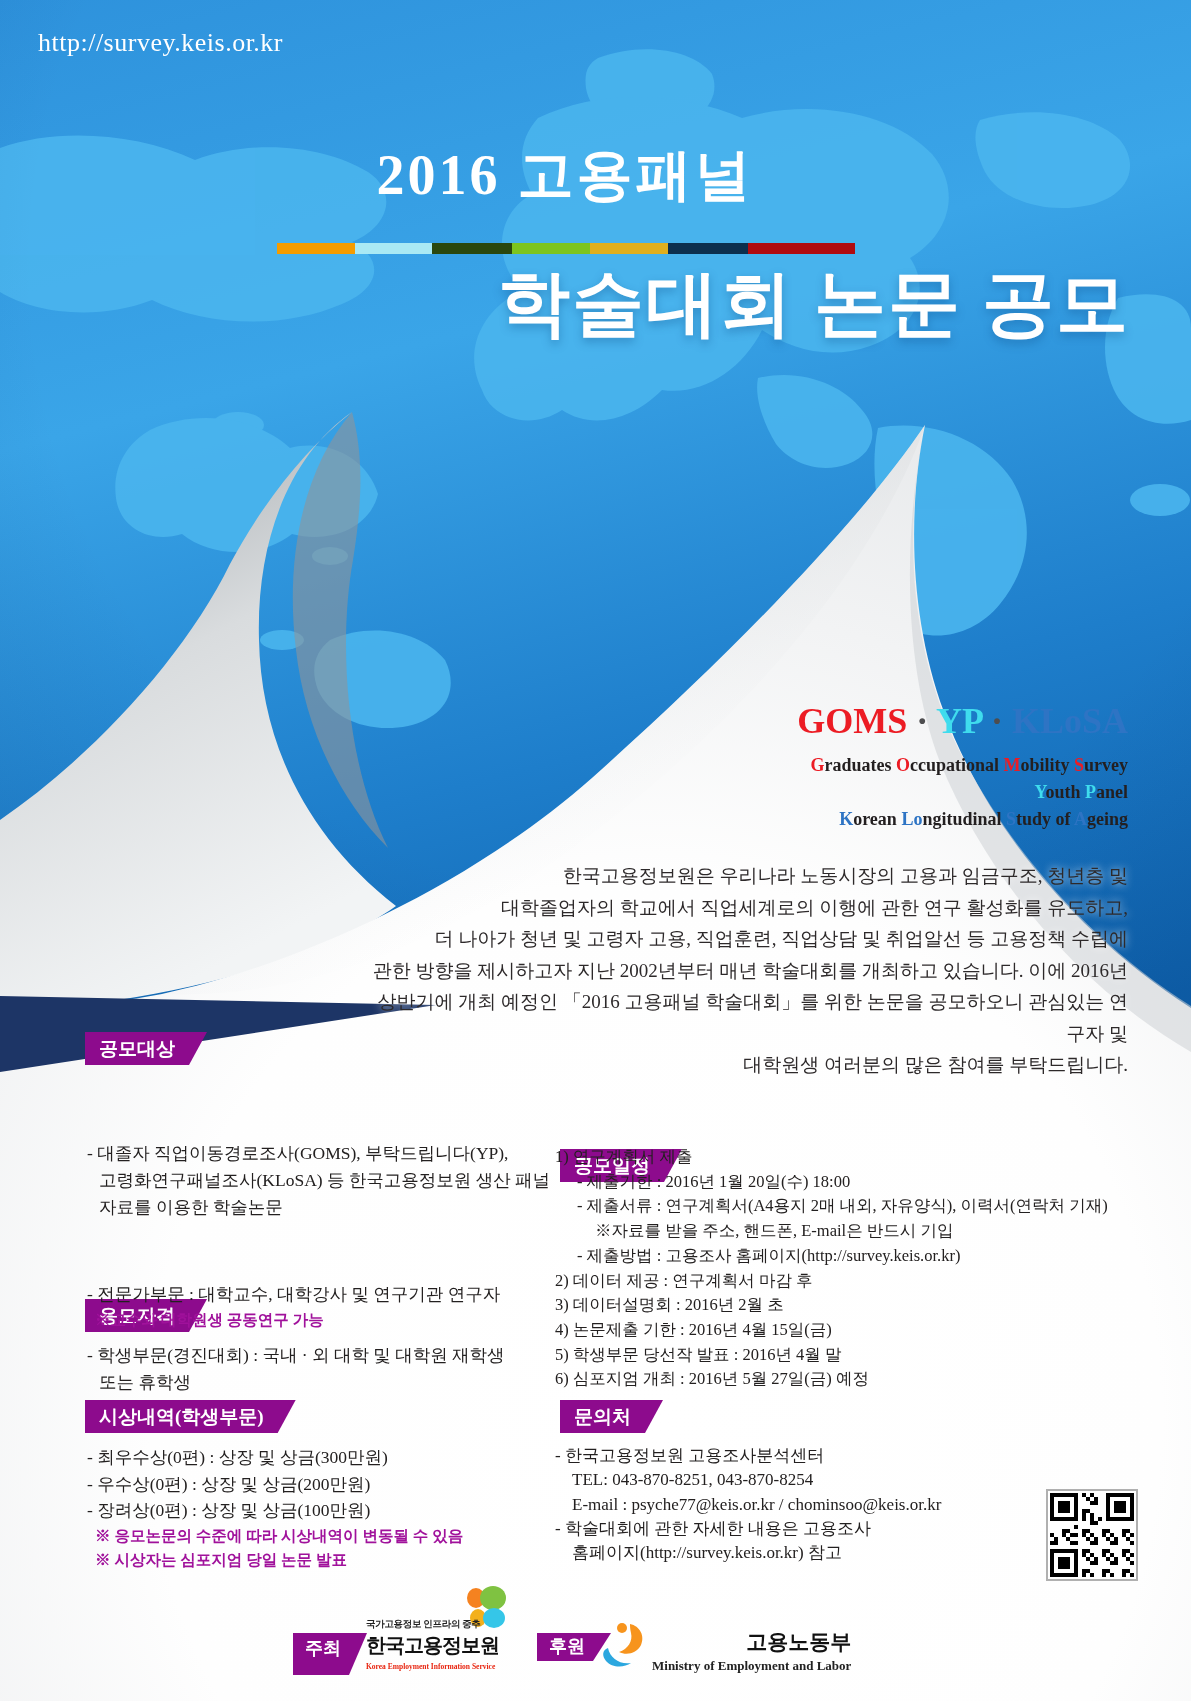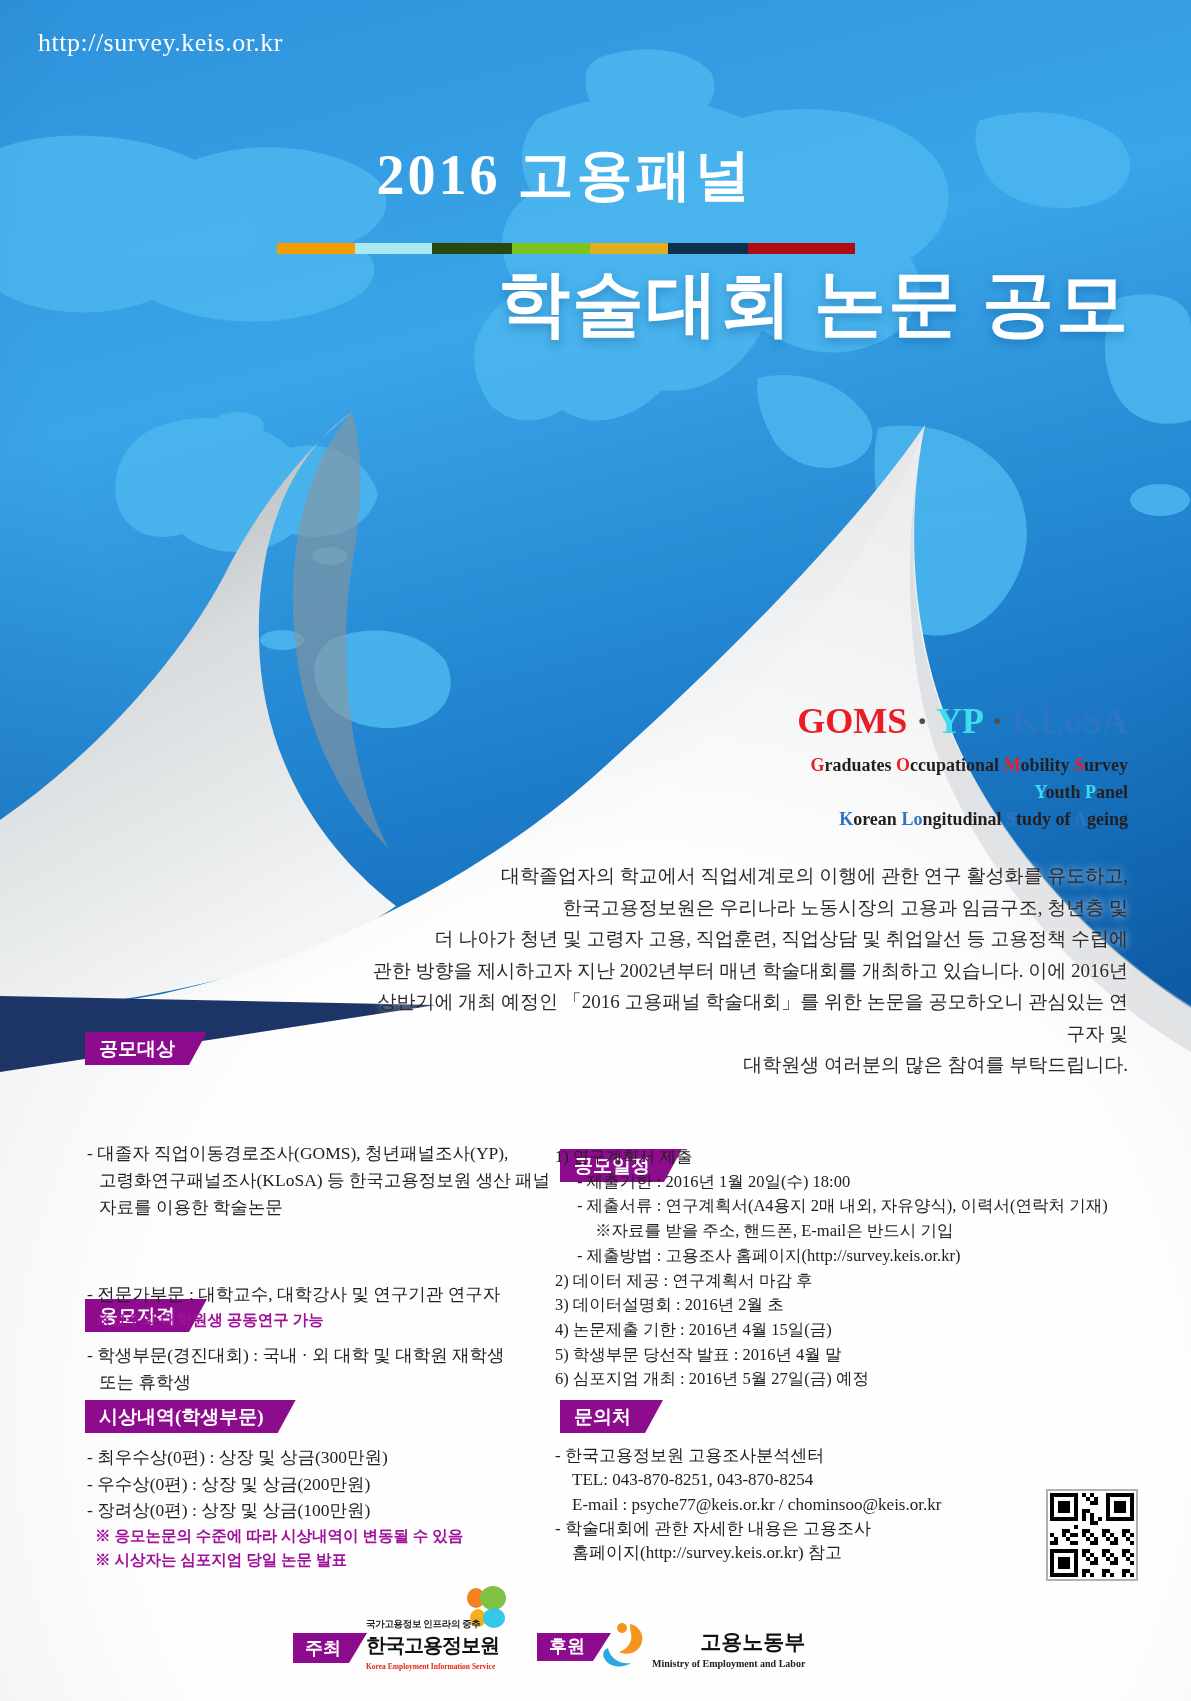--- a/index.html
+++ b/index.html
@@ -20,21 +20,21 @@
   .intro{position:absolute;right:63px;top:860px;width:760px;text-align:right;font-size:19px;
          line-height:31.5px;color:#2d292a;font-weight:500;text-shadow:0 0 8px rgba(255,255,255,.9)}
   .badge{position:absolute;background:var(--accent);color:#fff;font-weight:700;font-size:19px;
          line-height:1;padding:7px 32px 7px 14px;
          clip-path:polygon(0 0,100% 0,calc(100% - 18px) 100%,0 100%)}
   .b-target{left:85px;top:1032px}
   .b-elig{left:85px;top:1299px}
   .b-award{left:85px;top:1400px}
   .b-sched{left:560px;top:1149px}
   .b-contact{left:560px;top:1400px}
-  .f-host{left:293px;top:1633px;font-size:18px;padding:6px 26px 6px 12px}
+  .f-host{left:293px;top:1633px;font-size:18px;padding:6px 26px 18px 12px}
   .f-sponsor{left:537px;top:1633px;font-size:18px;padding:4px 26px 6px 12px}
   .sec{position:absolute;color:var(--text)}
   .sec .line{white-space:nowrap}
   .sec-target{left:87px;top:1140px;font-size:17.5px}
   .sec-target .line{line-height:27px}
   .sec-elig{left:87px;top:1281px;font-size:17.5px}
   .sec-elig .line{line-height:27px}
   .sec-award{left:87px;top:1444px;font-size:17.5px}
   .sec-award .line{line-height:26.5px}
   .ind{padding-left:12px}
@@ -49,21 +49,21 @@
   .cl1{padding-left:17px}
   .qr{position:absolute;left:1046px;top:1489px;width:92px;height:92px;background:#fff;
       border:2px solid #b0b0b0;box-sizing:border-box;padding:2px}
   .keis{position:absolute;left:366px;top:1618px;width:154px;color:#111}
   .keis-tag{font-size:9.5px;letter-spacing:-.3px;color:#222;font-weight:600}
   .keis-name{font-size:20px;font-weight:700;letter-spacing:-1px;margin-top:1px}
   .keis-en{font-size:7.5px;color:#e8240f;font-weight:700;margin-top:3px}
   .clover{position:absolute;left:466px;top:1586px}
   .moel{position:absolute;left:652px;top:1628px;text-align:right;color:#111}
   .moel-name{font-size:21px;font-weight:700;letter-spacing:0}
-  .moel-en{font-size:10px;font-weight:700;margin-top:2px;color:#222}
+  .moel-en{font-size:13px;font-weight:700;margin-top:2px;color:#222}
   .moel-mark{position:absolute;left:600px;top:1620px}
 </style>
 </head>
 <body>
 
 <div class="poster" style="--accent: #8d0b8d; --note: #a0119b; --text: #232020;">
 
   <svg class="bg" width="1191" height="1701" viewBox="0 0 1191 1701">
     <defs>
       <linearGradient id="sky" x1="0" y1="0" x2="0.25" y2="1">
@@ -135,36 +135,36 @@
   <div class="acr">
     <div class="acr-title"><span style="color: rgb(236, 28, 36);">GOMS</span><span style="color: rgb(77, 77, 79);"> · </span><span style="color: rgb(63, 220, 238);">YP</span><span style="color: rgb(77, 77, 79);"> · </span><span style="color: rgb(46, 116, 196);">KLoSA</span></div>
     <div class="acr-lines">
         <div><span style="color: rgb(236, 28, 36);">G</span><span style="color: rgb(35, 31, 32);">raduates </span><span style="color: rgb(236, 28, 36);">O</span><span style="color: rgb(35, 31, 32);">ccupational </span><span style="color: rgb(236, 28, 36);">M</span><span style="color: rgb(35, 31, 32);">obility </span><span style="color: rgb(236, 28, 36);">S</span><span style="color: rgb(35, 31, 32);">urvey</span></div>
         <div><span style="color: rgb(63, 220, 238);">Y</span><span style="color: rgb(35, 31, 32);">outh </span><span style="color: rgb(63, 220, 238);">P</span><span style="color: rgb(35, 31, 32);">anel</span></div>
         <div><span style="color: rgb(46, 116, 196);">K</span><span style="color: rgb(35, 31, 32);">orean </span><span style="color: rgb(46, 116, 196);">Lo</span><span style="color: rgb(35, 31, 32);">ngitudinal </span><span style="color: rgb(46, 116, 196);">S</span><span style="color: rgb(35, 31, 32);">tudy of </span><span style="color: rgb(46, 116, 196);">A</span><span style="color: rgb(35, 31, 32);">geing</span></div>
       </div>
   </div>
 
   <div class="intro">
+      <div>한국고용정보원은 우리나라 노동시장의 고용과 임금구조, 청년층 및</div>
       <div>대학졸업자의 학교에서 직업세계로의 이행에 관한 연구 활성화를 유도하고,</div>
-      <div>한국고용정보원은 우리나라 노동시장의 고용과 임금구조, 청년층 및</div>
       <div>더 나아가 청년 및 고령자 고용, 직업훈련, 직업상담 및 취업알선 등 고용정책 수립에</div>
       <div>관한 방향을 제시하고자 지난 2002년부터 매년 학술대회를 개최하고 있습니다. 이에 2016년</div>
       <div>상반기에 개최 예정인 「2016 고용패널 학술대회」를 위한 논문을 공모하오니 관심있는 연구자 및</div>
       <div>대학원생 여러분의 많은 참여를 부탁드립니다.</div>
     </div>
 
   <div class="badge b-target"><span>공모대상</span></div>
   <div class="badge b-elig"><span>응모자격</span></div>
   <div class="badge b-award"><span>시상내역(학생부문)</span></div>
   <div class="badge b-sched"><span>공모일정</span></div>
   <div class="badge b-contact"><span>문의처</span></div>
 
   <div class="sec sec-target">
-      <div class="line">- 대졸자 직업이동경로조사(GOMS), 청년패널조사(YP),</div>
+      <div class="line">- 대졸자 직업이동경로조사(GOMS), 부탁드립니다(YP),</div>
       <div class="line ind">고령화연구패널조사(KLoSA) 등 한국고용정보원 생산 패널</div>
       <div class="line ind">자료를 이용한 학술논문</div>
     </div>
   <div class="sec sec-elig">
       <div class="line">- 전문가부문 : 대학교수, 대학강사 및 연구기관 연구자</div>
       <div class="line note">※교수와 대학원생 공동연구 가능</div>
       <div class="line gap">- 학생부문(경진대회) : 국내 · 외 대학 및 대학원 재학생</div>
       <div class="line ind">또는 휴학생</div>
     </div>
   <div class="sec sec-award">

